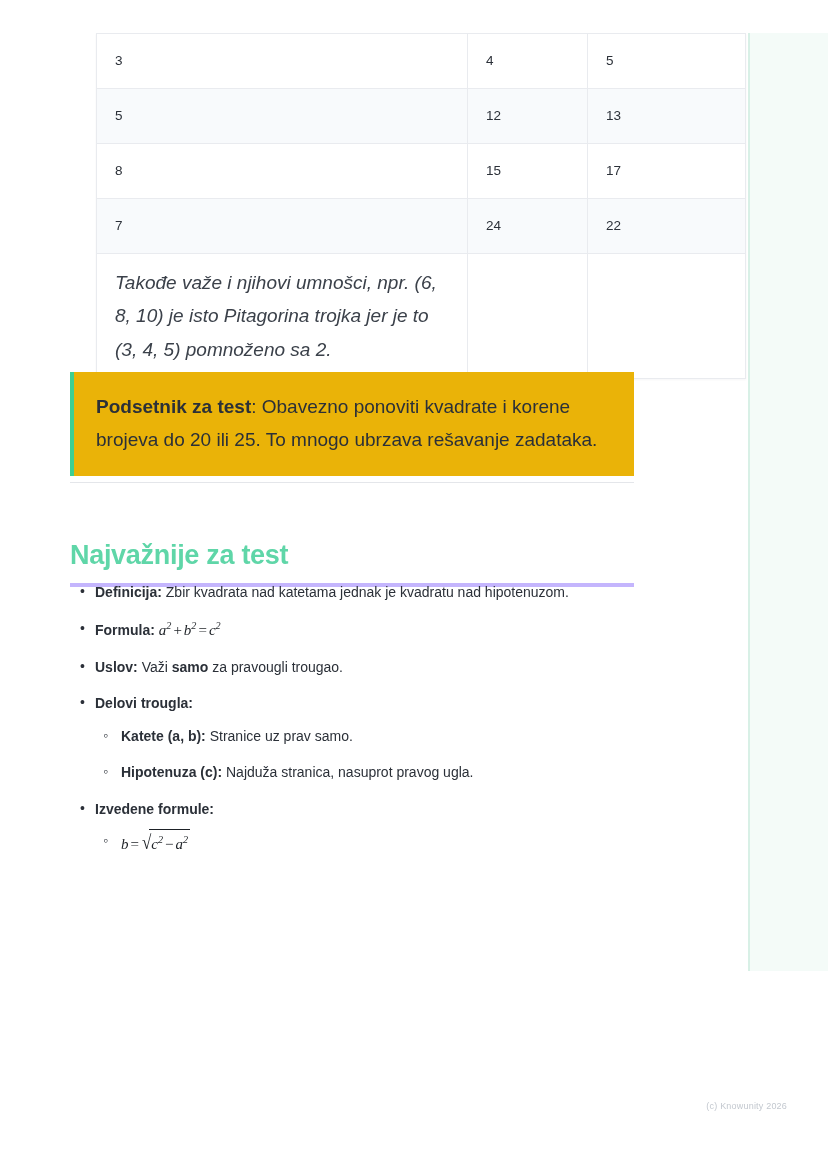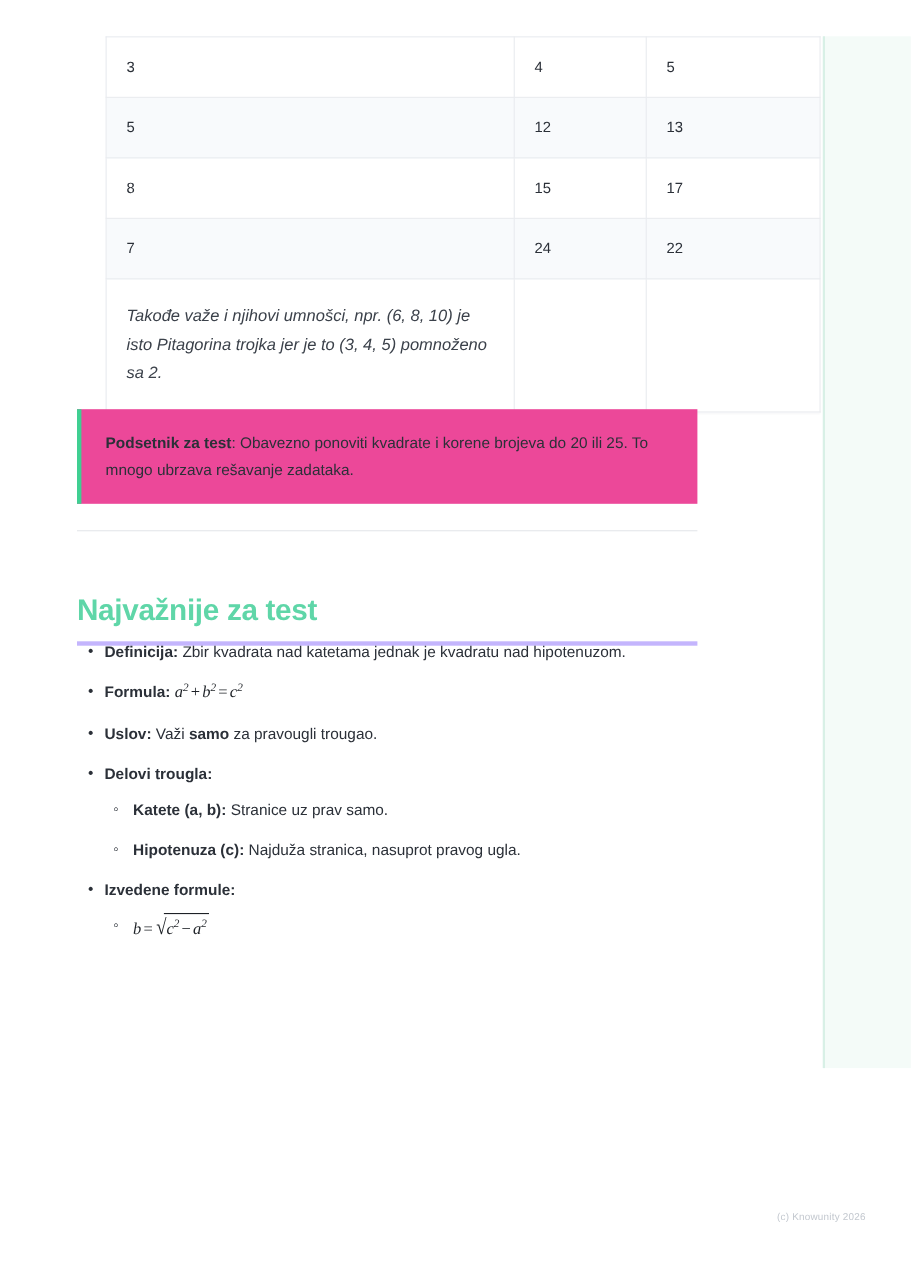--- a/index.html
+++ b/index.html
@@ -56,37 +56,37 @@
   table.triples td.c2 { width: 83px; }
   table.triples td.c3 { width: 121px; }
   table.triples tr.alt td { background: #f8fafc; }
   table.triples tr.note td {
     height: 96px;
     vertical-align: middle;
   }
   table.triples tr.note td.c1 {
     font-style: italic;
     color: #3b414a;
-    font-size: 15px;
+    font-size: 19px;
     line-height: 1.75;
     padding-top: 12px;
     padding-bottom: 12px;
   }
 
   
   #reminder-callout {
     position: absolute;
     left: 70px;
     top: 372px;
     width: 564px;
     box-sizing: border-box;
-    background: #ec4899;
+    background: #eab308;
     border-left: 4px solid #3fcf92;
     padding: 18px 22px 19px 22px;
-    font-size: 14px;
+    font-size: 19px;
     line-height: 1.75;
     color: #2b3038;
   }
   #reminder-callout b { font-weight: bold; }
 
   
   #section-divider {
     position: absolute;
     left: 70px;
     top: 482px;

